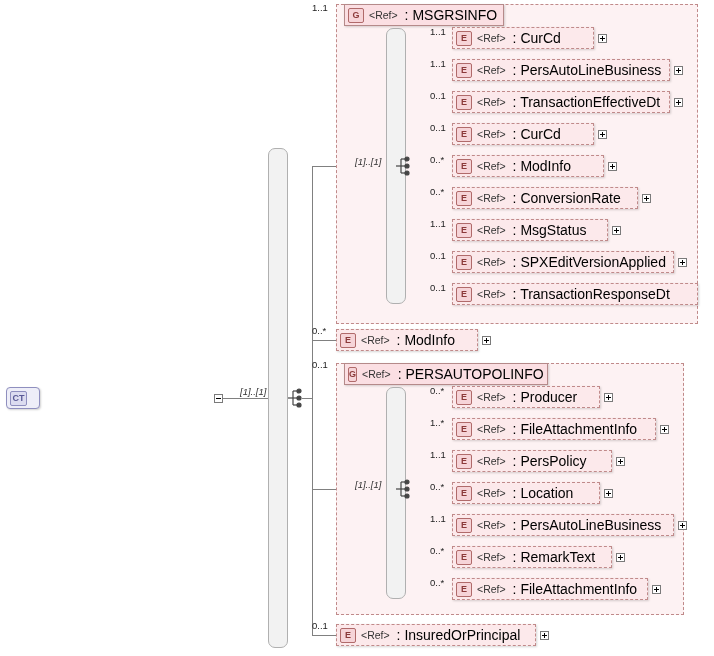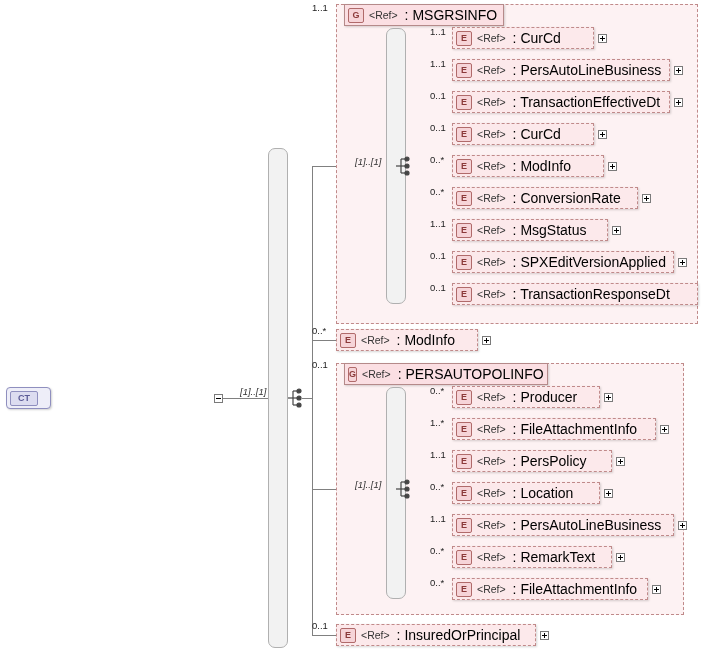--- a/index.html
+++ b/index.html
@@ -40,21 +40,21 @@
     box-sizing: border-box;
     border: 1px solid #8f8fbf;
     border-radius: 4px;
     background: #eeeef8;
     height: 22px;
     padding: 0 6px 0 3px;
     box-shadow: 1px 1px 2px rgba(0,0,0,0.18);
   }
   .ct-badge {
     box-sizing: border-box;
-    width: 28px;
+    width: 17px;
     height: 15px;
     line-height: 13px;
     text-align: center;
     font-size: 9px;
     font-weight: bold;
     color: #5a5a96;
     border: 1px solid #8f8fbf;
     background: #dcdcf0;
     border-radius: 2px;
     margin-right: 6px;

